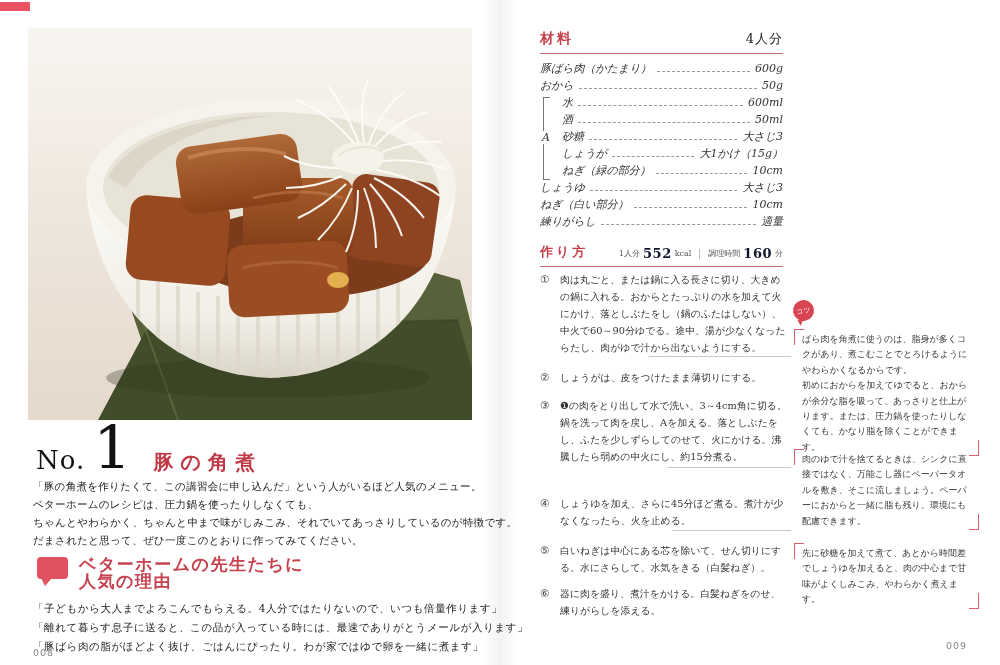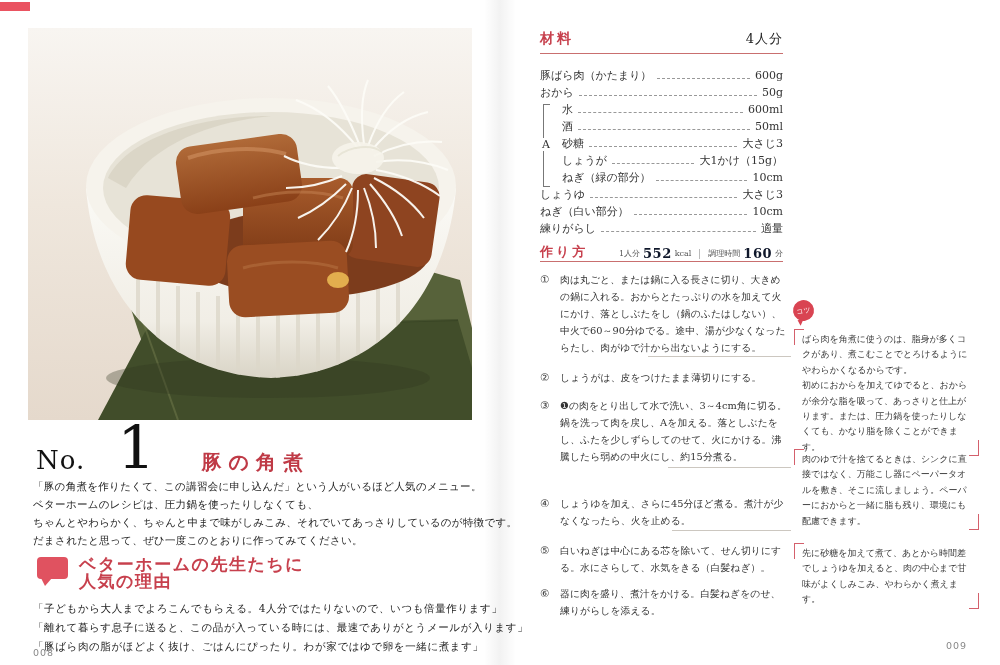--- a/index.html
+++ b/index.html
@@ -4,21 +4,21 @@
 <style>
   html,body{margin:0;padding:0;background:#ffffff;}
   .spread{position:relative;width:1000px;height:665px;background:#ffffff;overflow:hidden;
           font-family:"DejaVu Serif","Liberation Serif",serif;color:#222;}
   .gutter{position:absolute;left:484px;top:0;width:32px;height:665px;
           background:linear-gradient(90deg,rgba(0,0,0,0) 0%,rgba(0,0,0,0.05) 50%,rgba(0,0,0,0) 100%);}
 
   
   .chapter-tab{position:absolute;left:0;top:2px;width:30px;height:9px;background:#ea5361;}
   .photo{position:absolute;left:28px;top:28px;width:444px;height:392px;}
-  .title-row{position:absolute;left:36px;top:418px;display:flex;align-items:baseline;gap:24px;}
+  .title-row{position:absolute;left:36px;top:418px;display:flex;align-items:baseline;}
   .no-label{font-size:26px;color:#111;letter-spacing:1px;}
   .no-num{font-size:60px;line-height:1;margin-left:8px;color:#111;}
   .recipe-title{font-size:20px;font-weight:bold;color:#bf3a46;letter-spacing:7px;margin-left:22px;}
   .intro{position:absolute;left:33px;top:477px;font-size:10.5px;line-height:18px;letter-spacing:.3px;color:#222;}
   .intro div{white-space:nowrap;}
   .bubble-icon{position:absolute;left:37px;top:557px;width:31px;height:22px;background:#e05260;border-radius:4px;}
   .bubble-icon::after{content:"";position:absolute;left:4px;bottom:-7px;width:0;height:0;
       border-left:4px solid transparent;border-right:7px solid transparent;border-top:8px solid #e05260;}
   .reason-heading{position:absolute;left:79px;top:556px;font-size:17px;font-weight:bold;
       color:#c7404d;line-height:17px;letter-spacing:1.5px;}
@@ -28,34 +28,34 @@
       font-size:9.5px;color:#888;letter-spacing:1px;}
   .page-num.left{left:33px;top:647px;}
   .page-num.right{left:946px;top:640px;}
 
   
   .ingredients{position:absolute;left:540px;top:30px;width:243px;}
   .ing-header{display:flex;justify-content:space-between;align-items:baseline;
       padding-bottom:5px;border-bottom:1px solid #c96f6f;}
   .ing-title{font-size:14px;font-weight:bold;color:#c7404d;letter-spacing:3px;}
   .ing-servings{font-size:13px;color:#222;letter-spacing:1px;}
-  .ing-list{position:relative;margin-top:14px;}
+  .ing-list{position:relative;margin-top:7px;font-style:italic;}
   .ing-row{display:flex;align-items:baseline;height:17px;font-size:11px;color:#333;}
   .ing-row.grouped{padding-left:22px;}
   .ing-name{white-space:nowrap;}
   .leader{flex:1;border-bottom:1px dashed #999;margin:0 5px 3px 5px;min-width:8px;}
   .ing-amt{white-space:nowrap;}
   .ing-bracket{position:absolute;left:3px;top:36px;height:81px;width:6px;
       border-left:1px solid #777;border-top:1px solid #777;border-bottom:1px solid #777;}
   .ing-group-label{position:absolute;left:0;top:70px;width:12px;text-align:center;
       background:#fff;font-size:11px;color:#333;}
 
   
   .method-header{position:absolute;left:540px;top:243px;width:243px;display:flex;
-      justify-content:space-between;align-items:baseline;border-bottom:1px solid #c96f6f;}
+      justify-content:space-between;align-items:baseline;border-bottom:1px solid #c96f6f;padding-bottom:5px;}
   .method-title{font-size:13px;font-weight:bold;color:#c7404d;letter-spacing:3px;}
   .nutrition{display:flex;align-items:center;gap:3px;font-size:8px;color:#555;}
   .nutrition .val{font-size:13px;font-weight:bold;color:#0f172a;letter-spacing:.5px;}
   .nutrition .sep{display:inline-block;width:1px;height:10px;background:#bbb;margin:0 5px;align-self:center;}
   .steps{position:absolute;left:540px;top:271px;width:250px;}
   .step{display:flex;gap:6px;font-size:9.8px;line-height:17px;color:#333;letter-spacing:.1px;}
   .step-num{flex:0 0 14px;font-size:10.5px;}
   .step.s1{margin-bottom:13px;}.step.s2{margin-bottom:11px;}.step.s3{margin-bottom:30px;}
   .step.s4{margin-bottom:13px;}.step.s5{margin-bottom:9px;}
   .rule{position:absolute;height:1px;background:#ccc7c0;}

